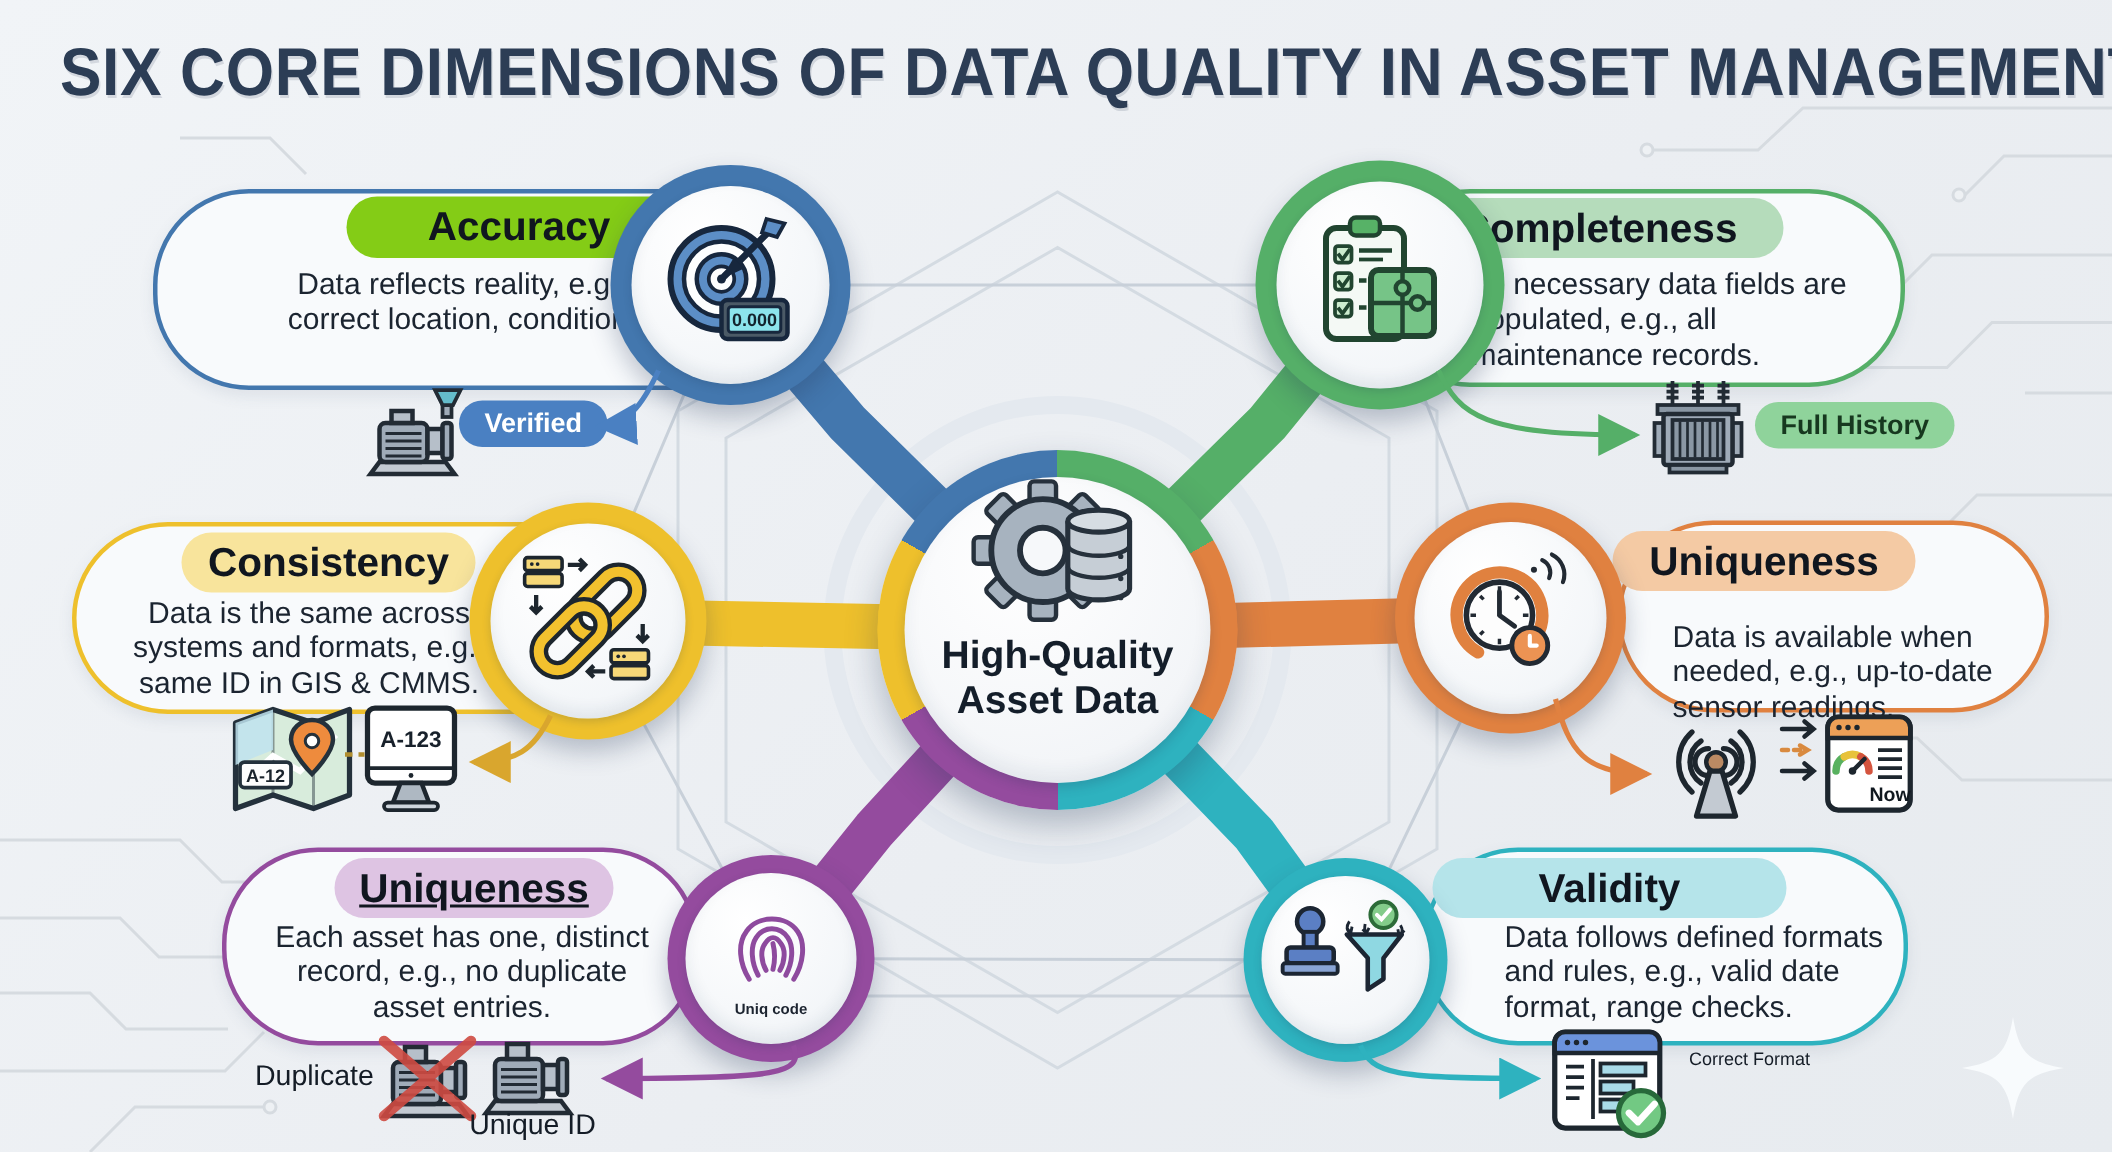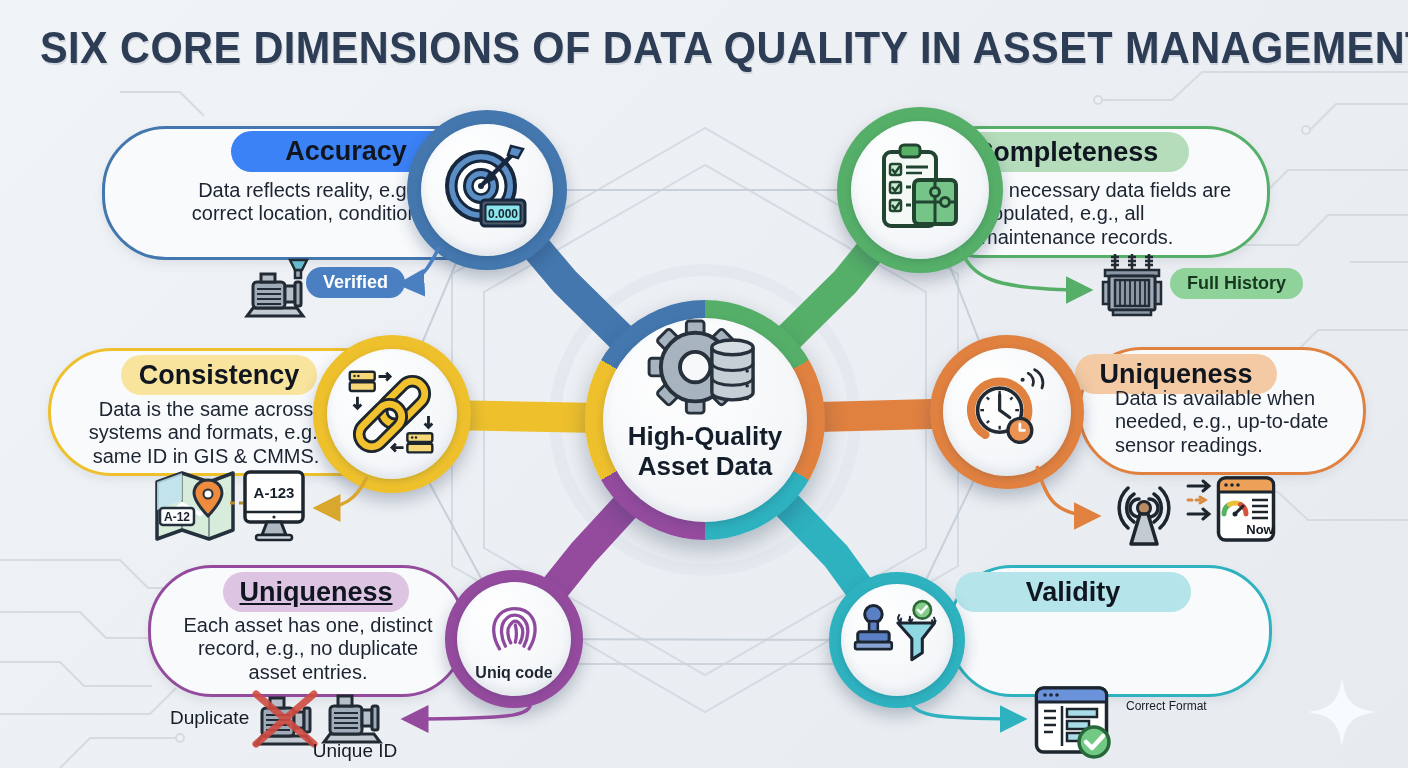--- a/index.html
+++ b/index.html
@@ -15,51 +15,51 @@
   
   .card{position:absolute;background:#f8fafc;border-radius:64px;box-shadow:0 4px 10px rgba(70,90,120,.10);}
   .card.acc{left:102px;top:126px;width:440px;height:128px;border:3px solid #4377ae;}
   .card.comp{left:916px;top:126px;width:348px;height:126px;border:3px solid #55af68;}
   .card.cons{left:48px;top:348px;width:390px;height:122px;border:3px solid #eec02c;}
   .card.time{left:1078px;top:347px;width:282px;height:122px;border:3px solid #e08140;}
   .card.uniq{left:148px;top:565px;width:312px;height:126px;border:3px solid #944b9e;}
   .card.val{left:948px;top:565px;width:318px;height:126px;border:3px solid #2eb2bf;}
   .pill{position:absolute;display:flex;align-items:center;justify-content:center;
     border-radius:26px;font-weight:800;font-size:27px;color:#10161f;}
-  .acc .pill{left:126px;top:2px;width:230px;height:41px;background:#3b82f6;text-align:right;}
+  .acc .pill{left:126px;top:2px;width:230px;height:41px;background:#84cc16;text-align:right;}
   .comp .pill{left:24px;top:3px;width:246px;height:40px;background:#b5dcbb;}
   .cons .pill{left:70px;top:4px;width:196px;height:40px;background:#f8e49c;}
   .time .pill{left:-6px;top:4px;width:202px;height:40px;background:#f4caa4;}
   .uniq .pill{left:72px;top:4px;width:186px;height:40px;background:#dec4e3;text-decoration:underline;}
   .val .pill{left:4px;top:4px;width:236px;height:40px;background:#b5e4ea;}
   .desc{position:absolute;font-size:20px;line-height:1.17;font-weight:500;color:#1b2430;}
   .acc .desc{left:68px;top:50px;width:270px;text-align:center;}
   .comp .desc{left:62px;top:50px;width:260px;text-align:left;}
   .cons .desc{left:30px;top:47px;width:250px;text-align:center;}
-  .time .desc{left:34px;top:37px;width:240px;text-align:left;}
+  .time .desc{left:34px;top:64px;width:240px;text-align:left;}
   .uniq .desc{left:22px;top:46px;width:270px;text-align:center;}
   .val .desc{left:52px;top:46px;width:264px;text-align:left;}
   
   .node{position:absolute;border-radius:50%;box-shadow:0 8px 16px rgba(35,55,85,.28);}
   .node-in{position:absolute;border-radius:50%;background:radial-gradient(circle at 35% 28%,#ffffff,#eef2f6);
     box-shadow:inset 0 -5px 10px rgba(30,50,80,.08),0 2px 6px rgba(30,50,80,.18);
     display:flex;flex-direction:column;align-items:center;justify-content:center;}
   .n-acc{left:407px;top:110px;width:160px;height:160px;background:#4377ae;}
   .n-acc .node-in{inset:14px;}
   .n-comp{left:837px;top:107px;width:166px;height:166px;background:#55af68;}
   .n-comp .node-in{inset:14px;}
   .n-cons{left:313px;top:335px;width:158px;height:158px;background:#eec02c;}
   .n-cons .node-in{inset:14px;}
   .n-time{left:930px;top:335px;width:154px;height:154px;background:#e08140;}
   .n-time .node-in{inset:13px;}
   .n-uniq{left:445px;top:570px;width:138px;height:138px;background:#944b9e;}
   .n-uniq .node-in{inset:12px;}
   .n-val{left:829px;top:572px;width:136px;height:136px;background:#2eb2bf;}
   .n-val .node-in{inset:12px;}
-  .node-label{font-size:16px;font-weight:700;color:#1c2430;margin-top:2px;}
+  .node-label{font-size:10px;font-weight:700;color:#1c2430;margin-top:2px;}
   
   .hub-ring{left:585px;top:300px;width:240px;height:240px;border-radius:50%;
     background:conic-gradient(from 0deg,#55af68 0deg 60deg,#e08140 60deg 120deg,#2eb2bf 120deg 180deg,
       #944b9e 180deg 240deg,#eec02c 240deg 300deg,#4377ae 300deg 360deg);
     box-shadow:0 10px 22px rgba(35,55,85,.30);}
   .hub-in{left:603px;top:318px;width:204px;height:204px;border-radius:50%;
     background:radial-gradient(circle at 38% 28%,#ffffff,#eef1f5);
     box-shadow:inset 0 -6px 12px rgba(30,50,80,.07),0 3px 8px rgba(30,50,80,.2);
     display:flex;flex-direction:column;align-items:center;justify-content:flex-start;}
   .hub-text{font-size:26px;line-height:1.08;font-weight:800;color:#141e2a;text-align:center;margin-top:2px;}
@@ -135,20 +135,21 @@
   <div class="card time">
     <div class="pill">Uniqueness</div>
     <div class="desc">Data is available when needed, e.g., up-to-date sensor readings.</div>
   </div>
   <div class="card uniq">
     <div class="pill">Uniqueness</div>
     <div class="desc">Each asset has one, distinct record, e.g., no duplicate asset entries.</div>
   </div>
   <div class="card val">
     <div class="pill">Validity</div>
+    <div class="desc">Data follows defined formats and rules, e.g., valid date format, range checks.</div>
   </div>
 
   <div class="node n-acc">
       <div class="node-in">
     <svg width="100" height="100" viewBox="0 0 100 100">
       <circle cx="44" cy="46" r="34" fill="#5c8ec6" stroke="#17273d" stroke-width="4"></circle>
       <circle cx="44" cy="46" r="25" fill="#fdfefe" stroke="#17273d" stroke-width="3"></circle>
       <circle cx="44" cy="46" r="16.5" fill="#5c8ec6" stroke="#17273d" stroke-width="3"></circle>
       <circle cx="44" cy="46" r="8.5" fill="#fdfefe" stroke="#17273d" stroke-width="2.5"></circle>
       <circle cx="44" cy="46" r="3" fill="#17273d"></circle>

